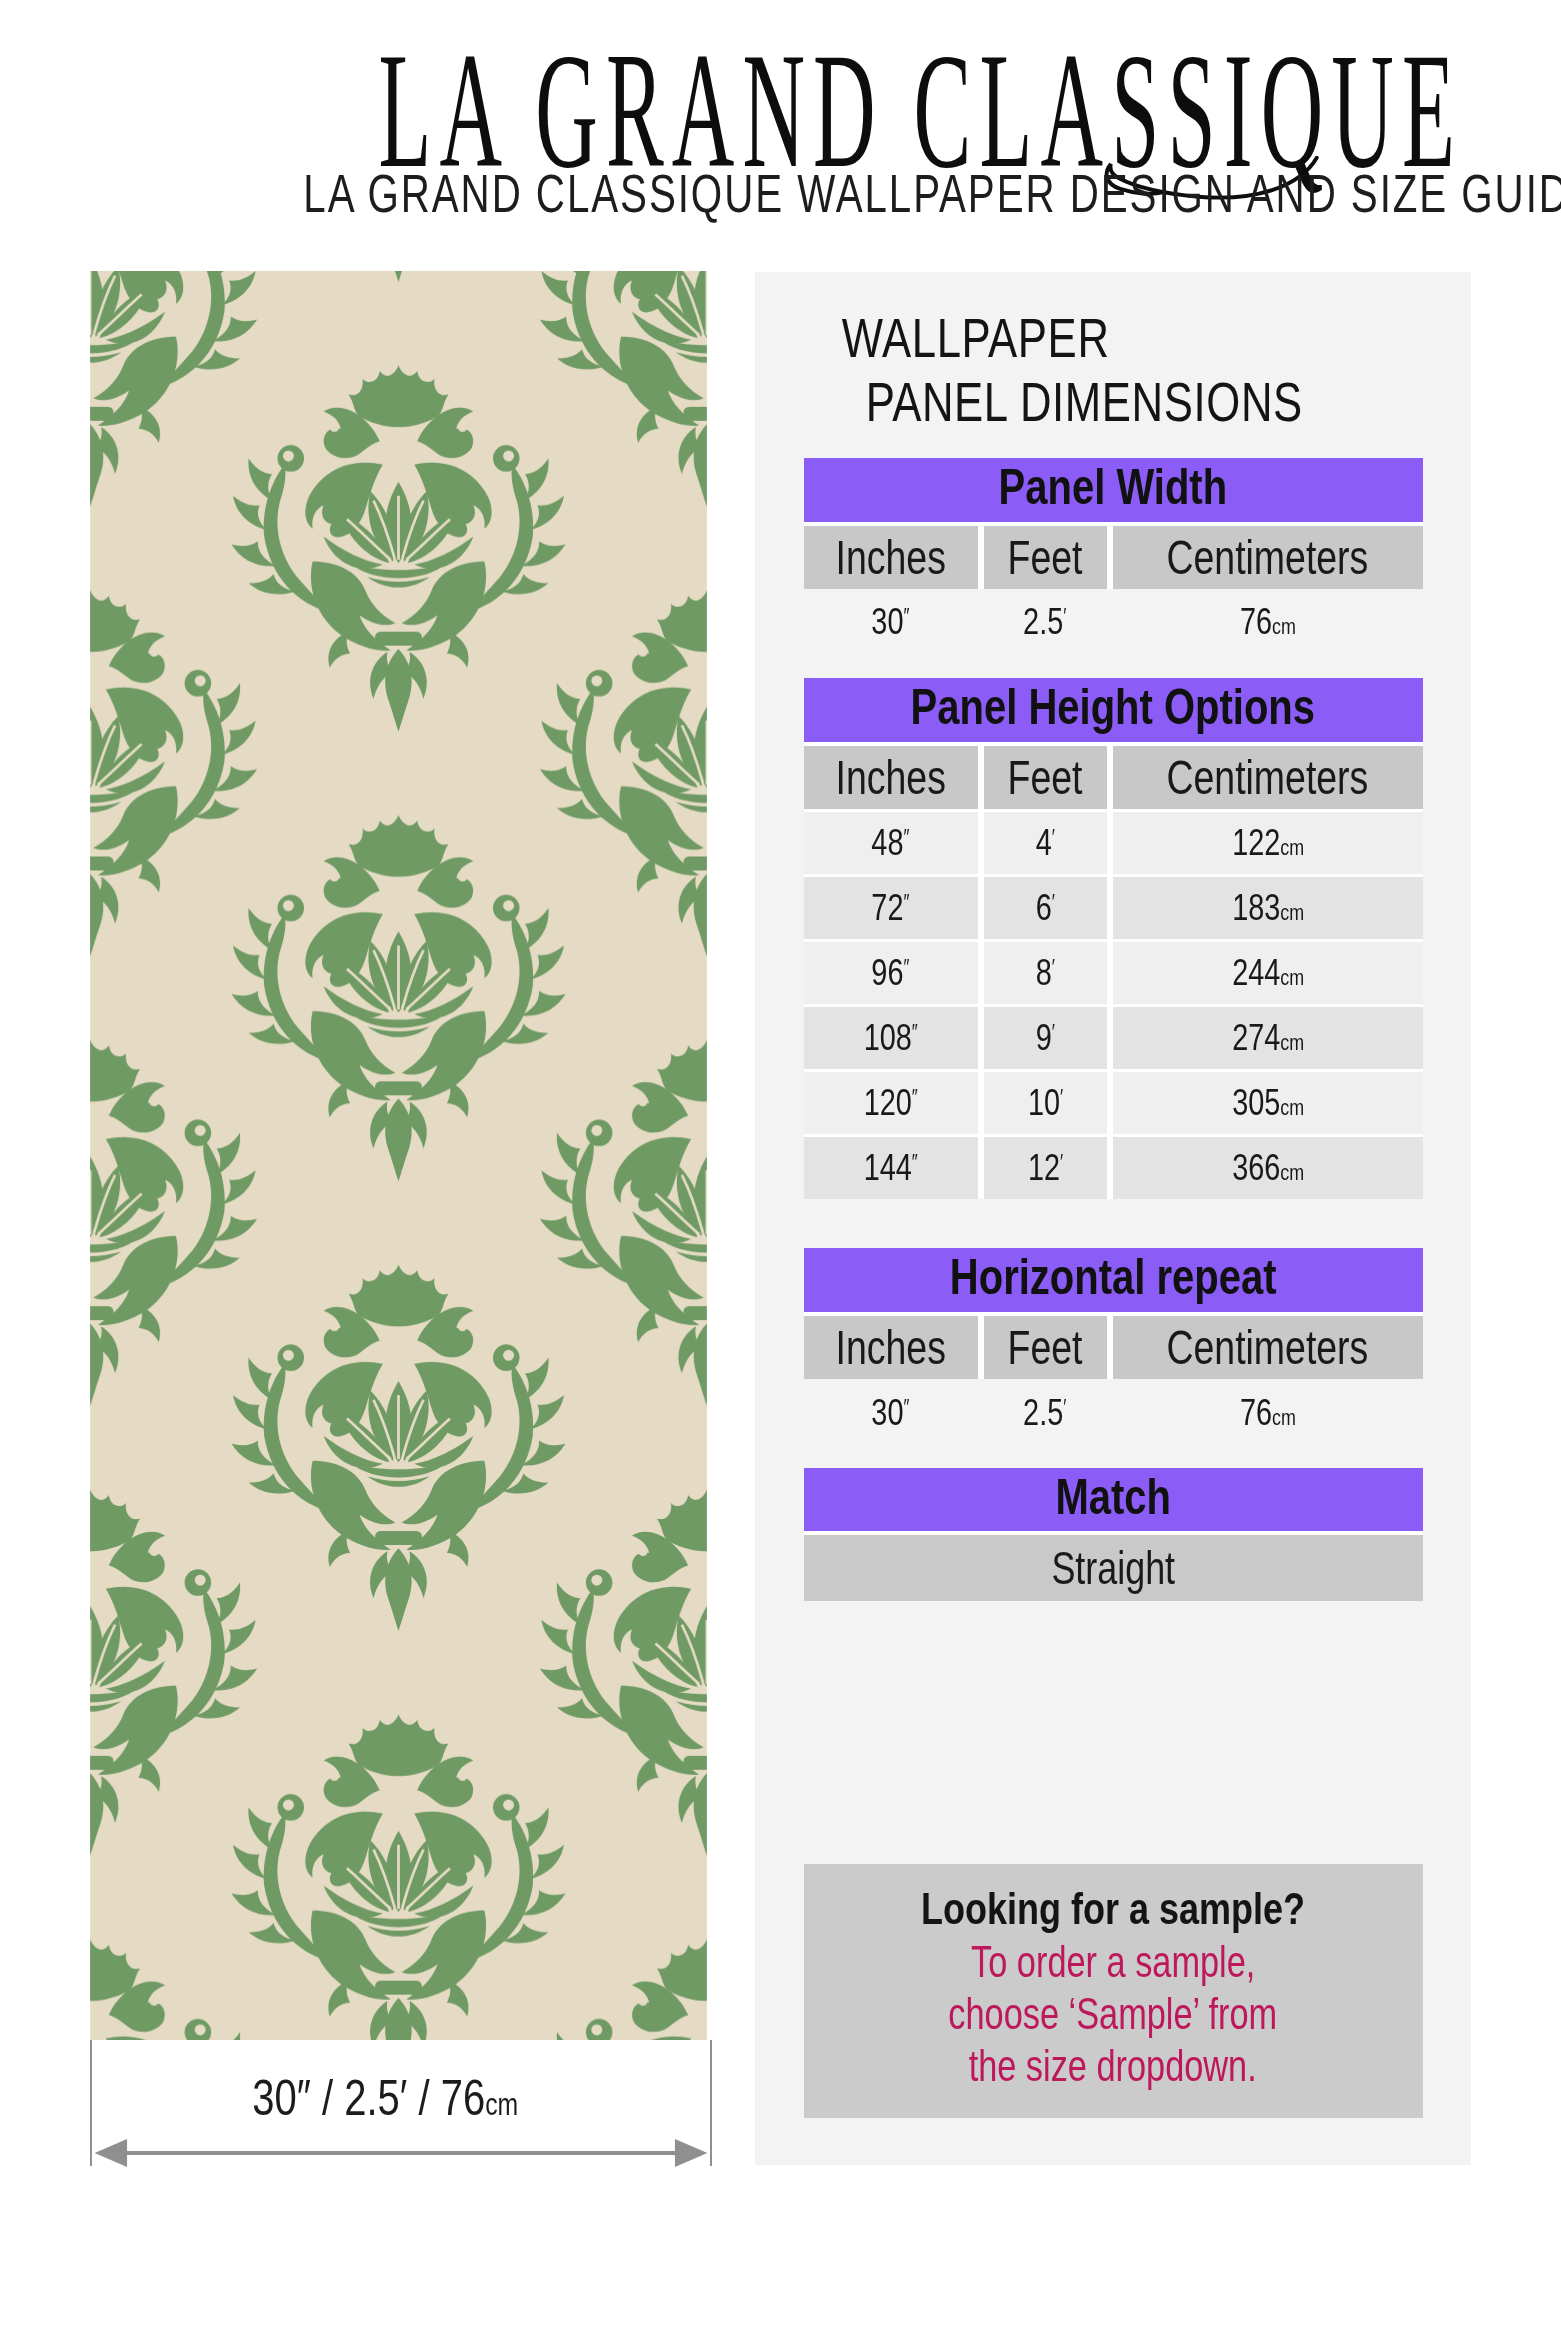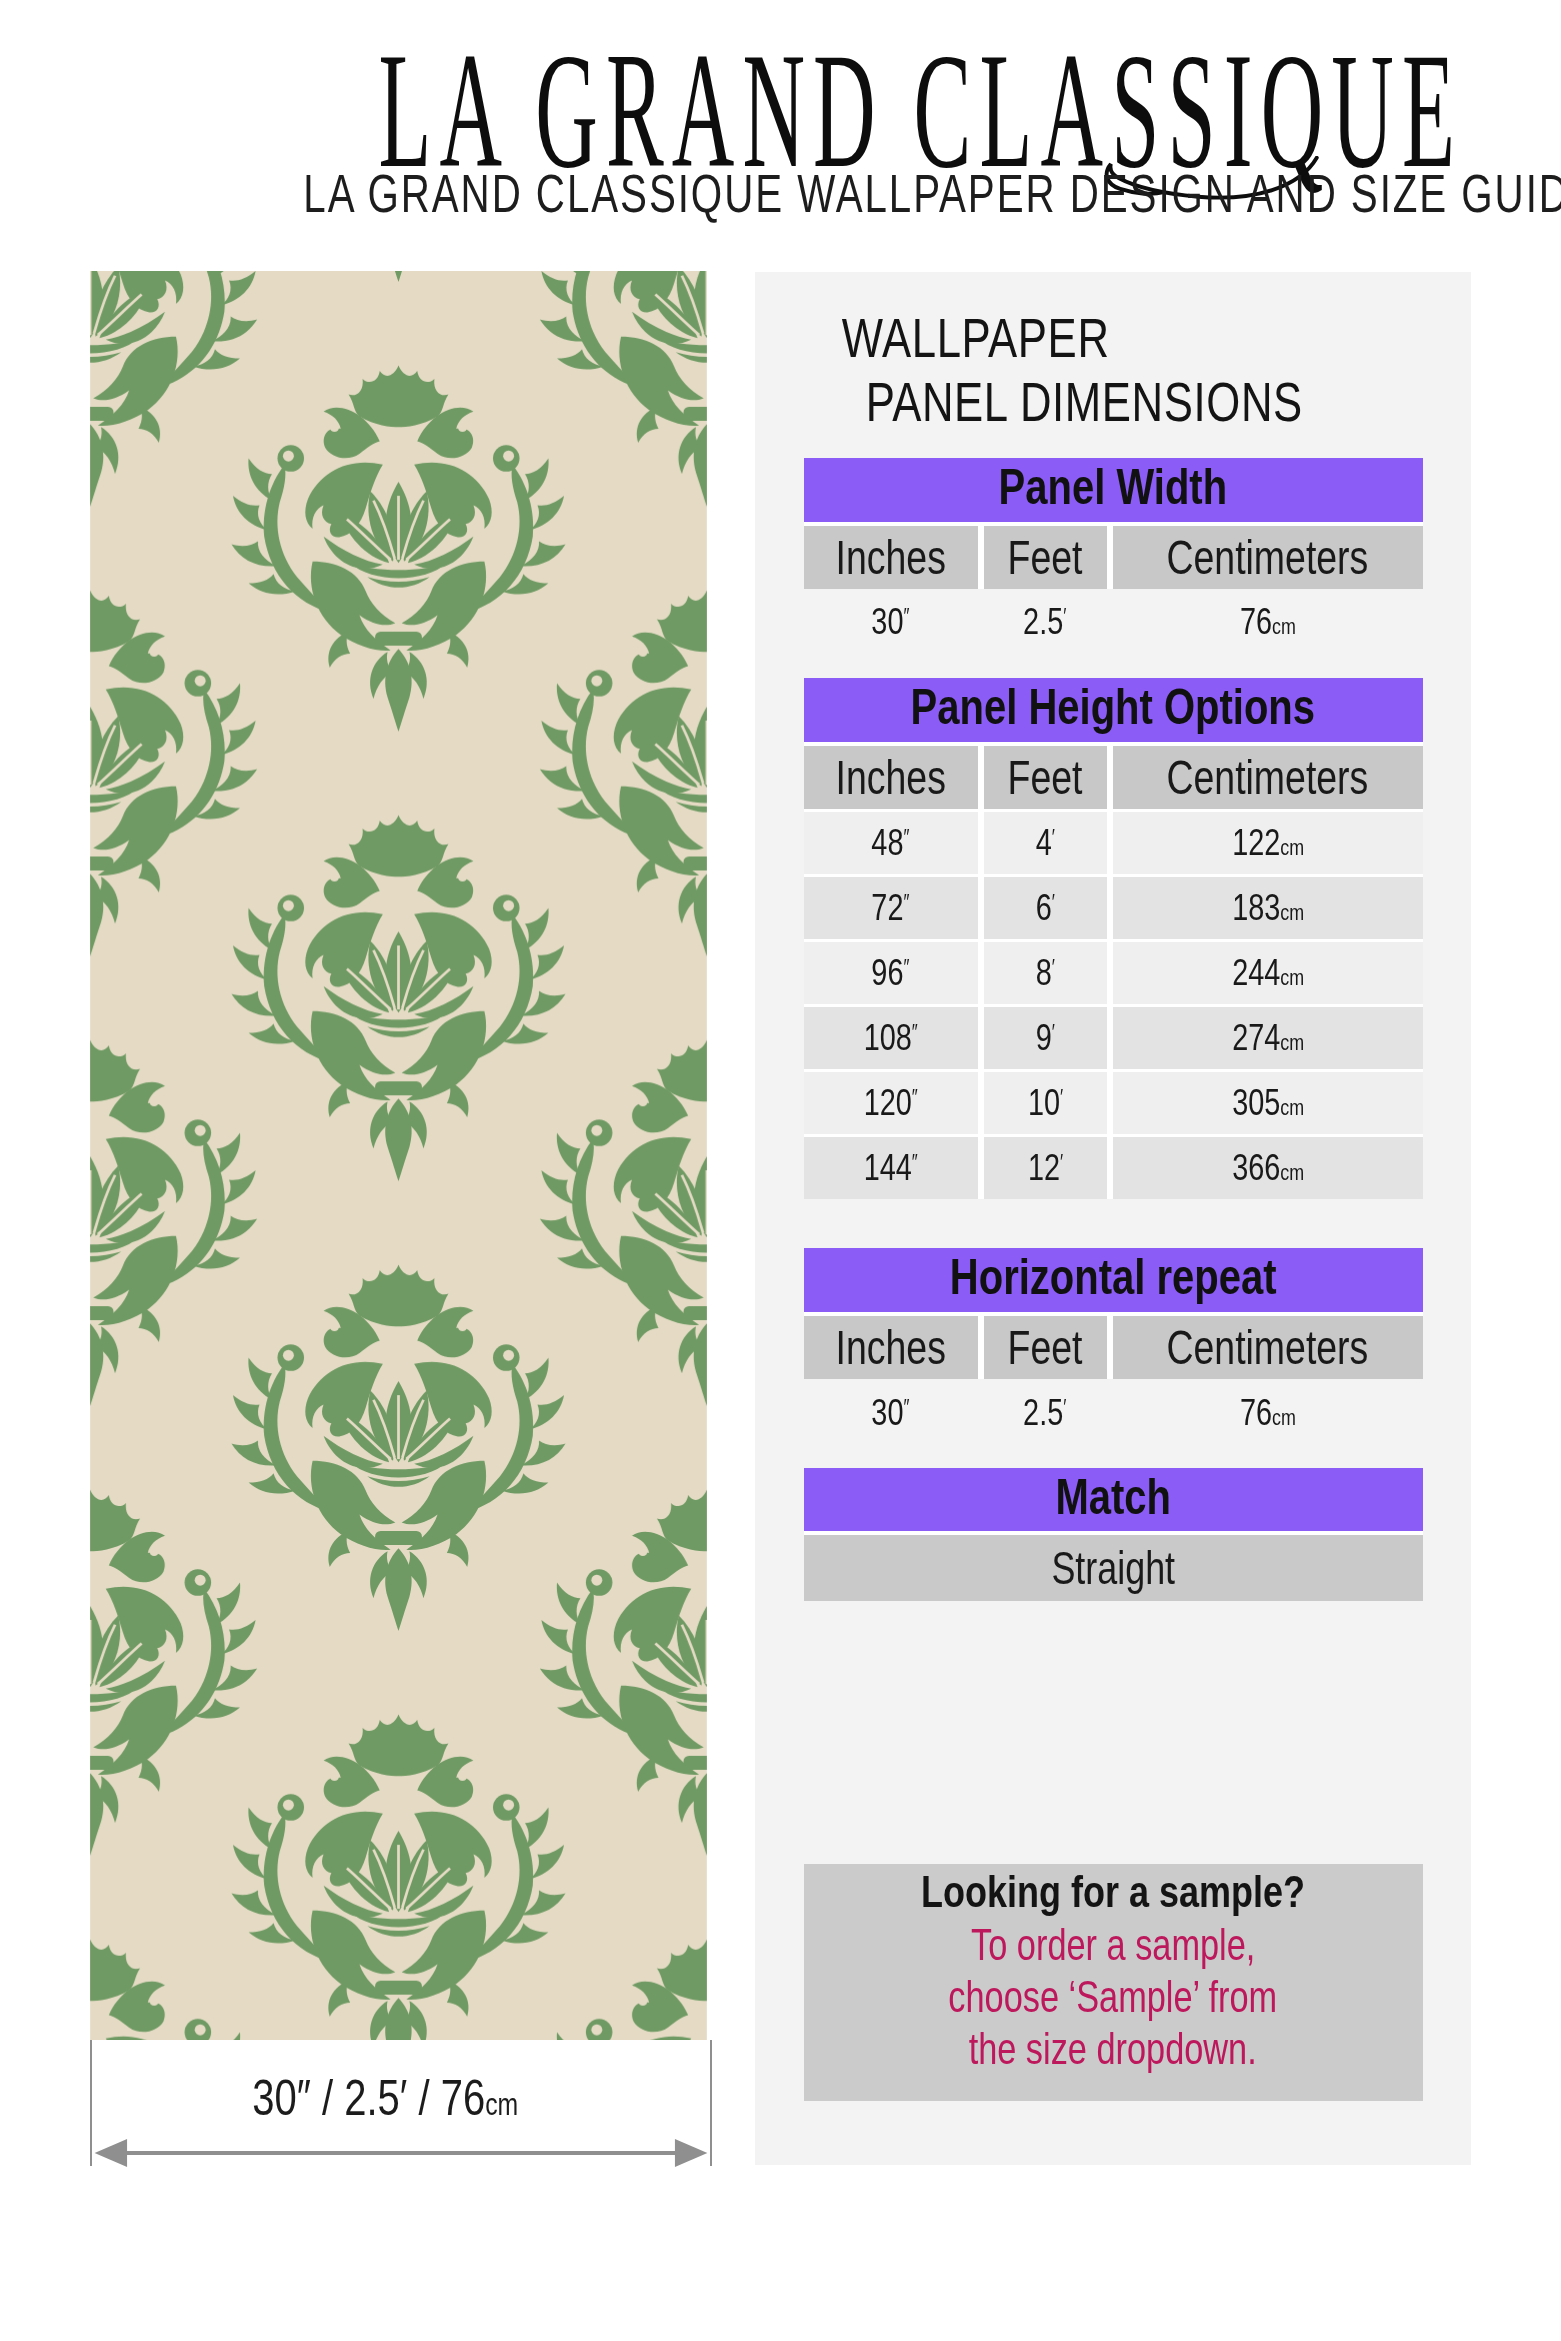--- a/index.html
+++ b/index.html
@@ -50,21 +50,21 @@
   .r-light .td{background:#efefef;}
   .r-dark .td{background:#e3e3e3;}
   .u-pr{font-size:58%;vertical-align:0.5em;letter-spacing:0;}
   .u-cm{font-size:62%;}
   .mt-pw{margin-top:24px;}
   .mt-ph{margin-top:22px;}
   .mt-hr{margin-top:49px;}
   .mt-ma{margin-top:22px;}
   .match-bar{height:63px;}
   .match-val{margin-top:3.9px;height:66px;background:#c9c9c9;display:flex;align-items:center;justify-content:center;font-size:46px;color:#1a1a1a;}
-  .sample{margin-top:263px;height:237px;background:#cbcbcb;text-align:center;box-sizing:content-box;}
+  .sample{margin-top:263px;height:237px;background:#cbcbcb;text-align:center;padding-top:17px;box-sizing:content-box;}
   .sample .h{font-size:45px;line-height:55px;color:#141414;}
   .sample .p{font-size:44px;line-height:52px;color:#be185d;}
 </style>
 </head>
 <body>
 
 <div class="title-wrap">
   <span class="main-title">LA GRAND CLASSIQUE</span>
 </div>
 <svg class="swash" width="234" height="55" viewBox="0 0 300 70">

